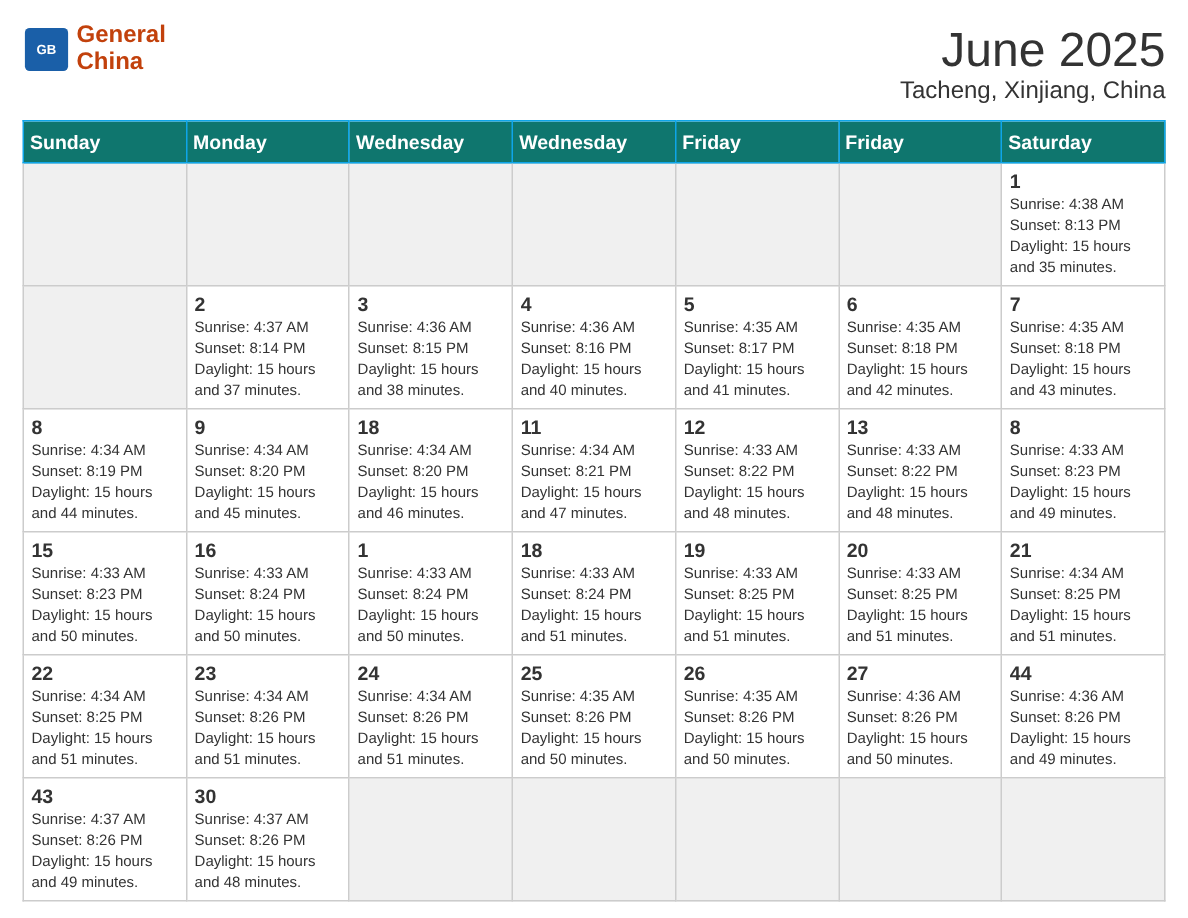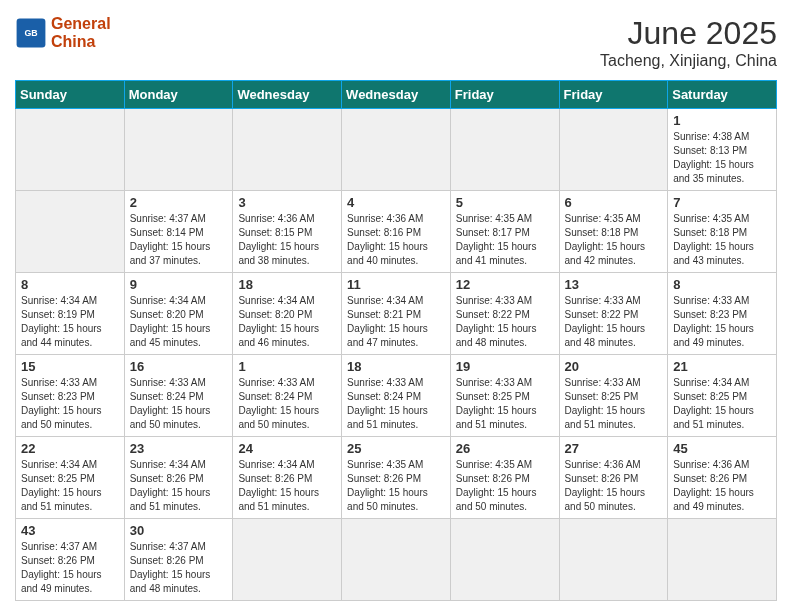--- a/index.html
+++ b/index.html
@@ -320,21 +320,21 @@
 and 50 minutes.</div>
         </td>
         <td>
           <span class="day-num">27</span>
           <div class="day-info" style="white-space: pre-line;">Sunrise: 4:36 AM
 Sunset: 8:26 PM
 Daylight: 15 hours
 and 50 minutes.</div>
         </td>
         <td>
-          <span class="day-num">45</span>
+          <span class="day-num">44</span>
           <div class="day-info" style="white-space: pre-line;">Sunrise: 4:36 AM
 Sunset: 8:26 PM
 Daylight: 15 hours
 and 49 minutes.</div>
         </td>
       </tr>
       <tr>
         <td>
           <span class="day-num">43</span>
           <div class="day-info" style="white-space: pre-line;">Sunrise: 4:37 AM

